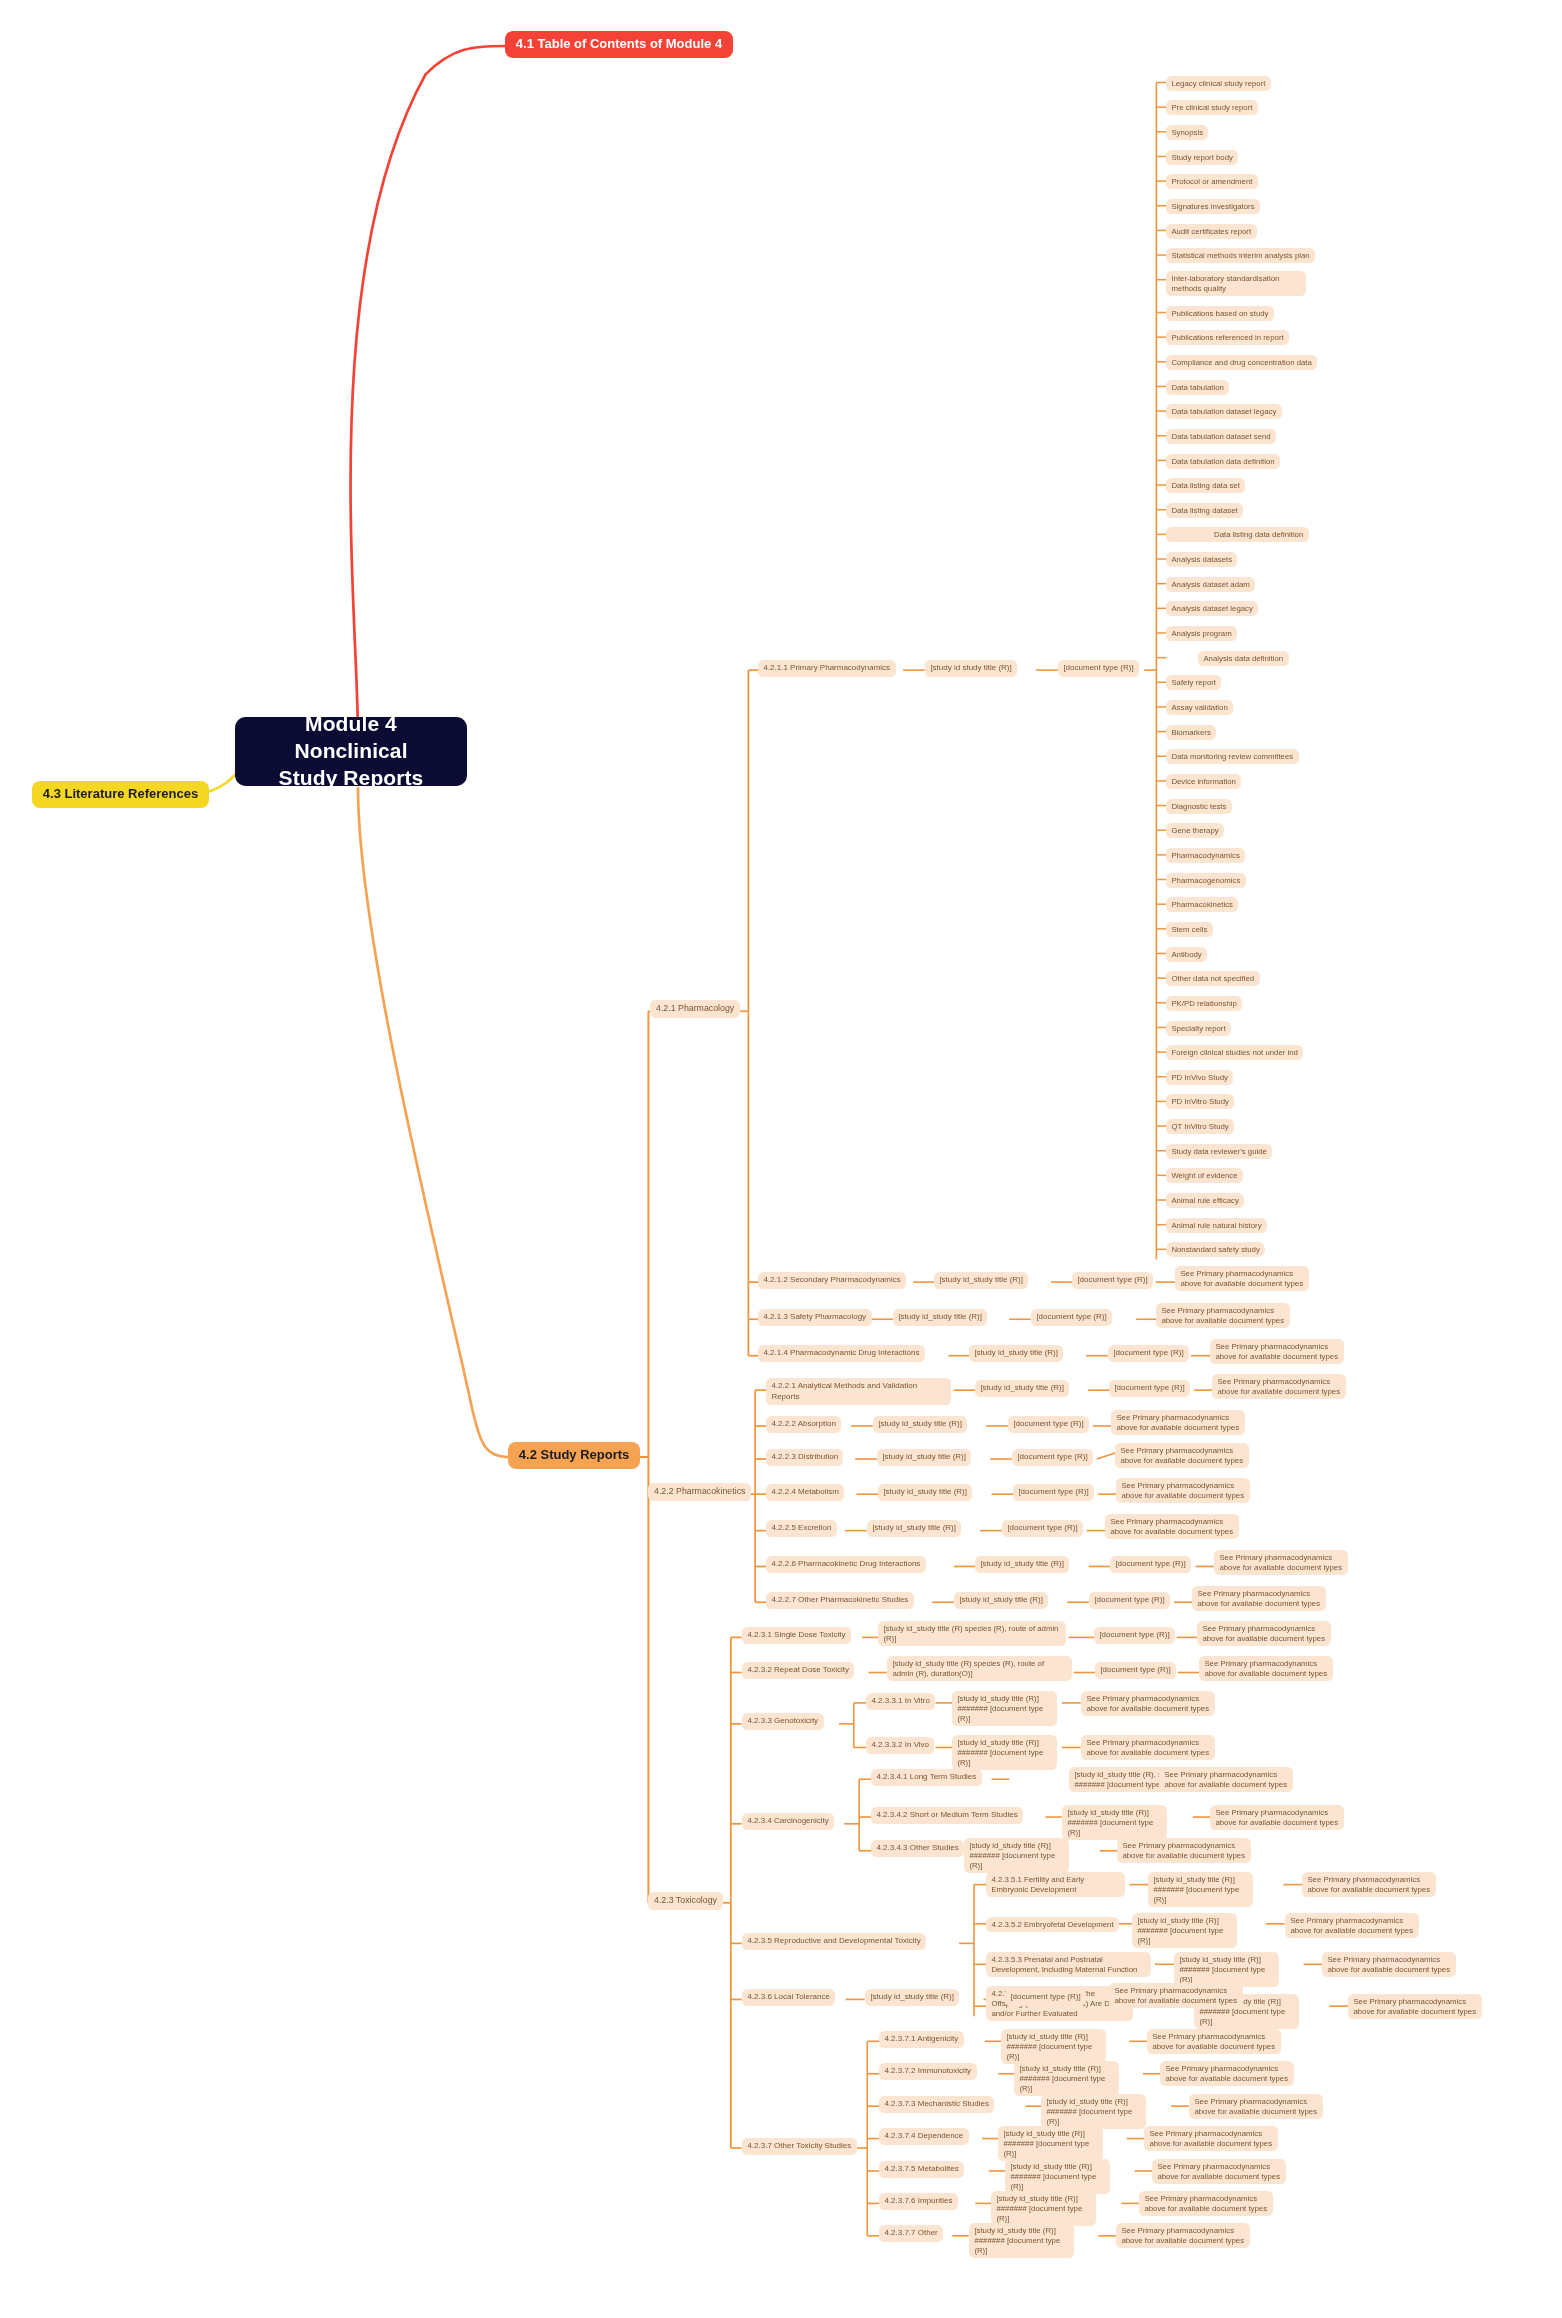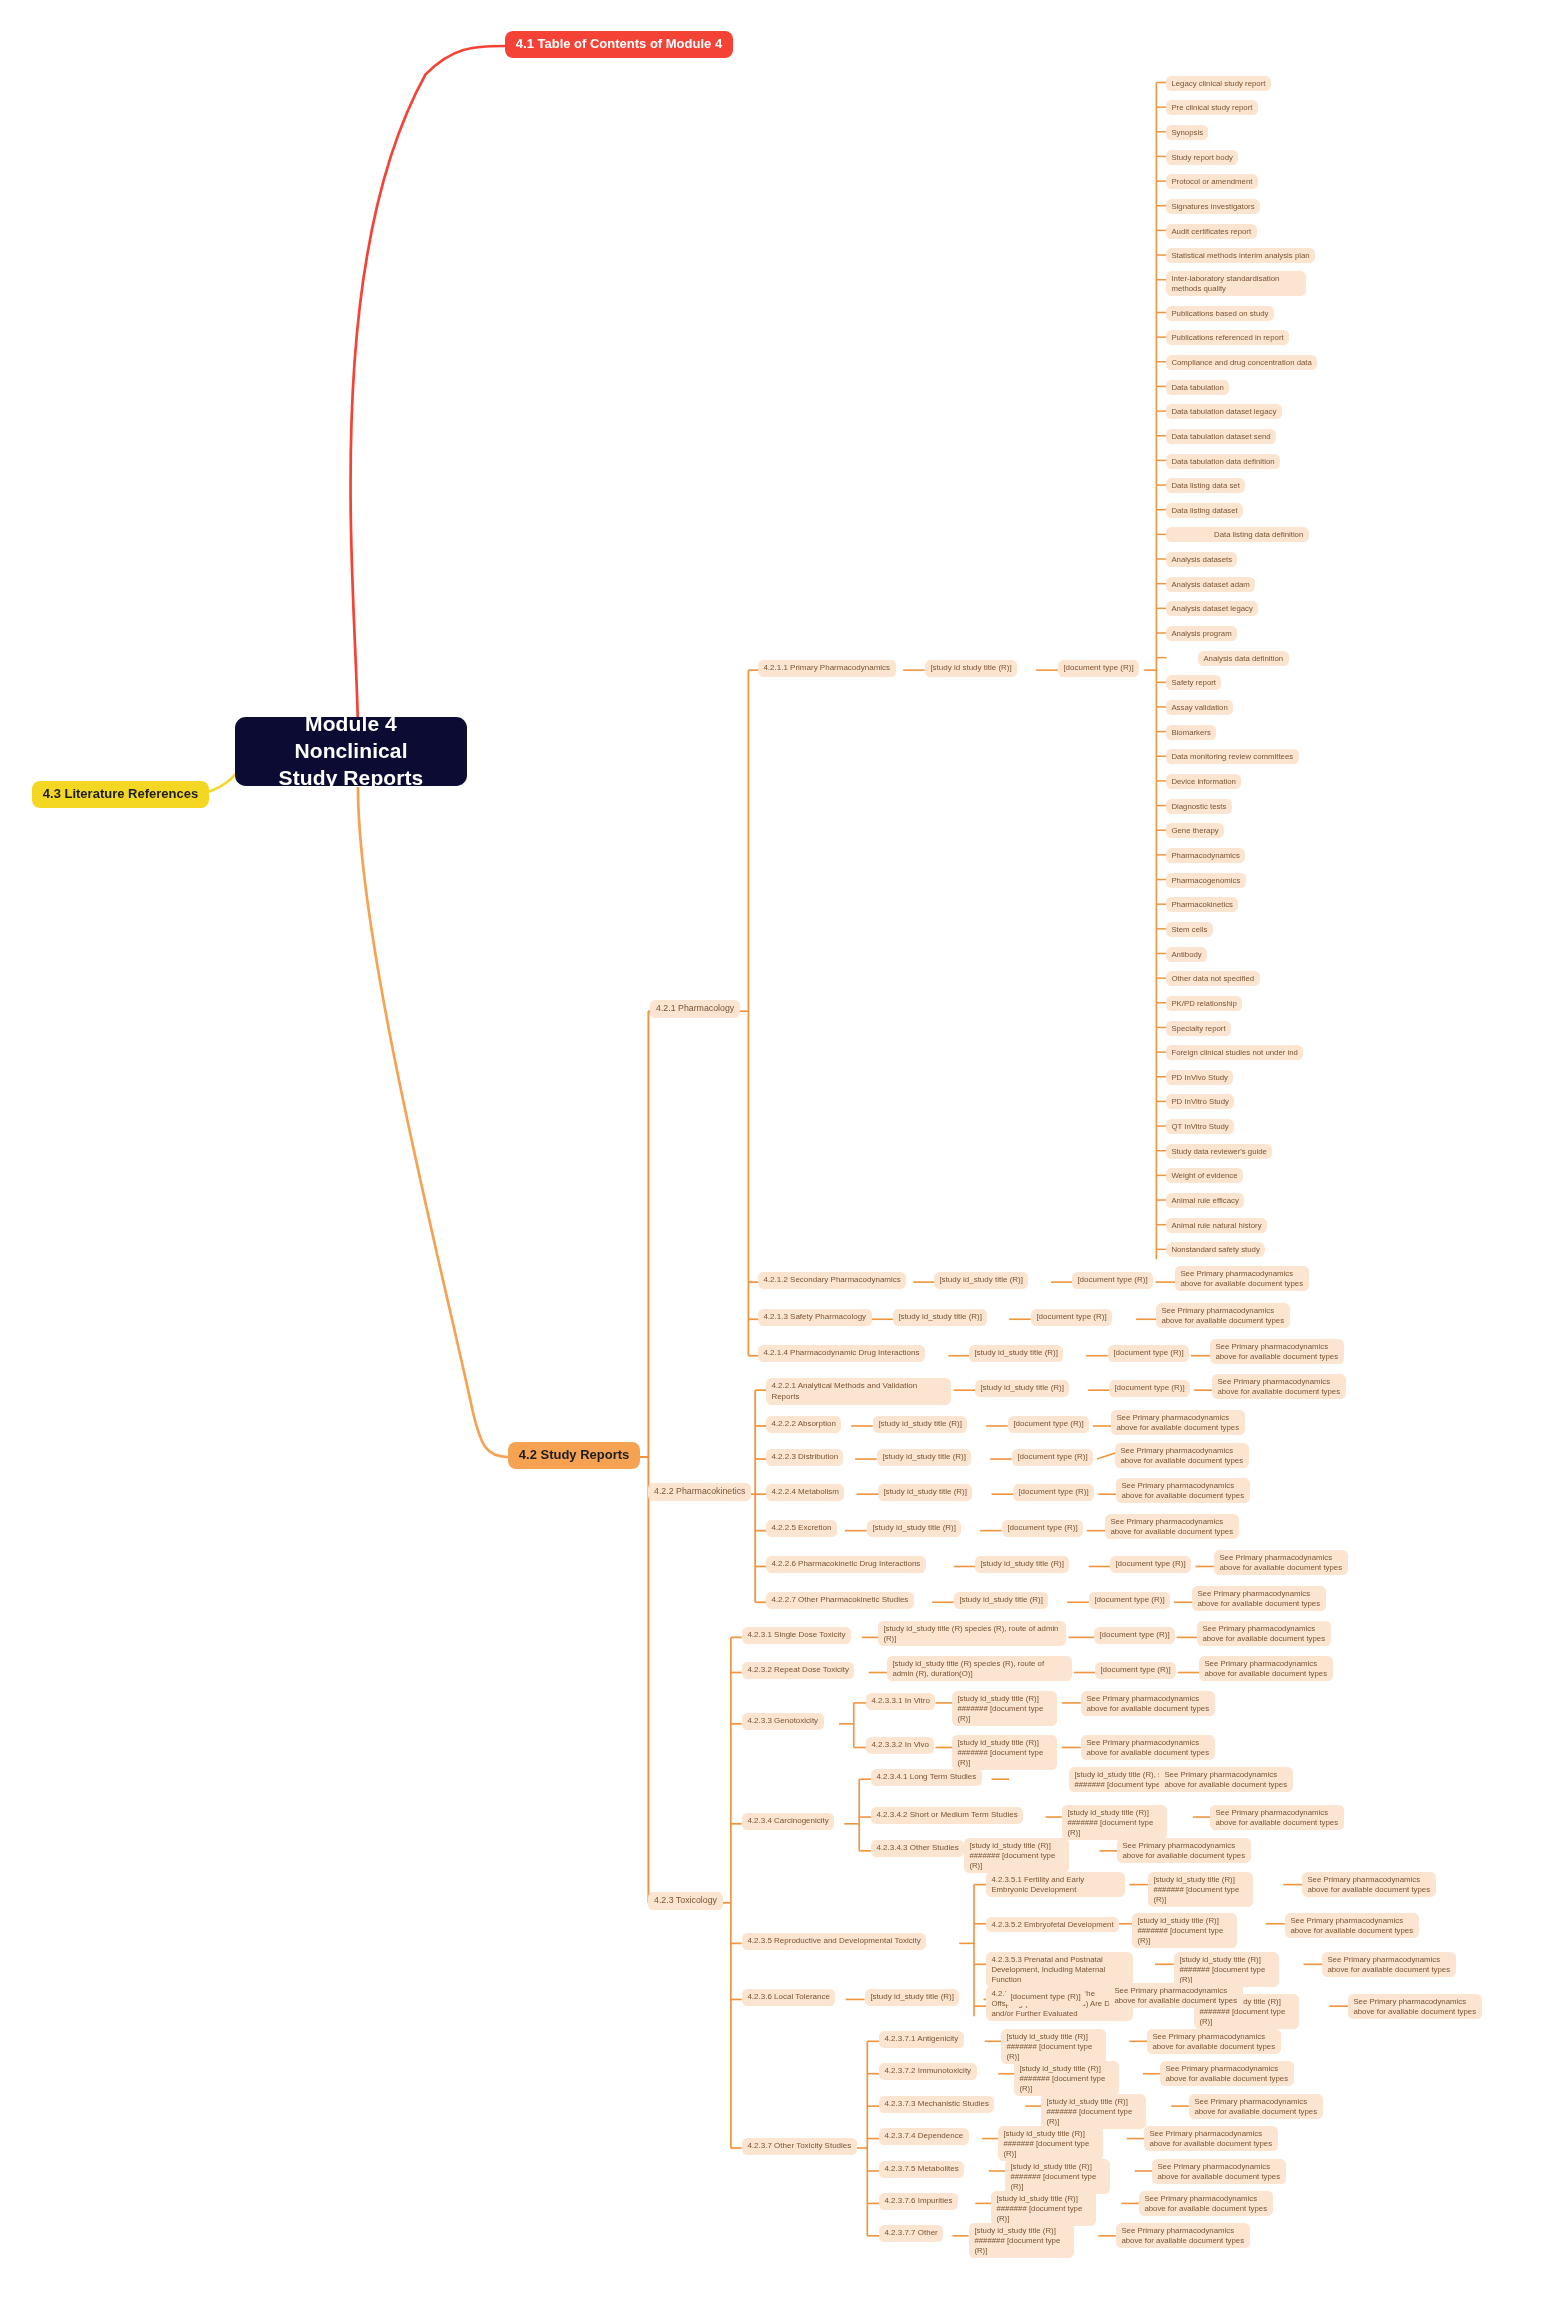--- a/index.html
+++ b/index.html
@@ -464,21 +464,21 @@
 
   <div class="node n-leaf s2" style="left:742px; top:1933px;">4.2.3.5 Reproductive and Developmental Toxicity</div>
   <div class="node n-leaf s3 wrap" style="left:986px; top:1872px; width:139px;">4.2.3.5.1 Fertility and Early Embryonic Development</div>
   <div class="node n-leaf s3 wrap" style="left:1148px; top:1872px; width:105px;">[study id_study title (R)]
 ####### [document type (R)]</div>
   <div class="node n-leaf s3 wrap" style="left:1302px; top:1872px; width:134px;">See Primary pharmacodynamics above for available document types</div>
   <div class="node n-leaf s3" style="left:986px; top:1917px;">4.2.3.5.2 Embryofetal Development</div>
   <div class="node n-leaf s3 wrap" style="left:1132px; top:1913px; width:105px;">[study id_study title (R)]
 ####### [document type (R)]</div>
   <div class="node n-leaf s3 wrap" style="left:1285px; top:1913px; width:134px;">See Primary pharmacodynamics above for available document types</div>
-  <div class="node n-leaf s3 wrap" style="left:986px; top:1952px; width:147px;">4.2.3.5.3 Prenatal and Postnatal Development, Including Maternal Function</div>
+  <div class="node n-leaf s3 wrap" style="left:986px; top:1952px; width:165px;">4.2.3.5.3 Prenatal and Postnatal Development, Including Maternal Function</div>
   <div class="node n-leaf s3 wrap" style="left:1174px; top:1952px; width:105px;">[study id_study title (R)]
 ####### [document type (R)]</div>
   <div class="node n-leaf s3 wrap" style="left:1322px; top:1952px; width:134px;">See Primary pharmacodynamics above for available document types</div>
   <div class="node n-leaf s3 wrap" style="left:986px; top:1986px; width:147px;">4.2.3.5.4 Studies in Which the Offspring (Juvenile Animals) Are Dosed and/or Further Evaluated</div>
   <div class="node n-leaf s3 wrap" style="left:1194px; top:1994px; width:105px;">[study id_study title (R)]
 ####### [document type (R)]</div>
   <div class="node n-leaf s3 wrap" style="left:1348px; top:1994px; width:134px;">See Primary pharmacodynamics above for available document types</div>
 
   <div class="node n-leaf s2" style="left:742px; top:1989px;">4.2.3.6 Local Tolerance</div>
   <div class="node n-leaf s2" style="left:865px; top:1989px;">[study id_study title (R)]</div>

